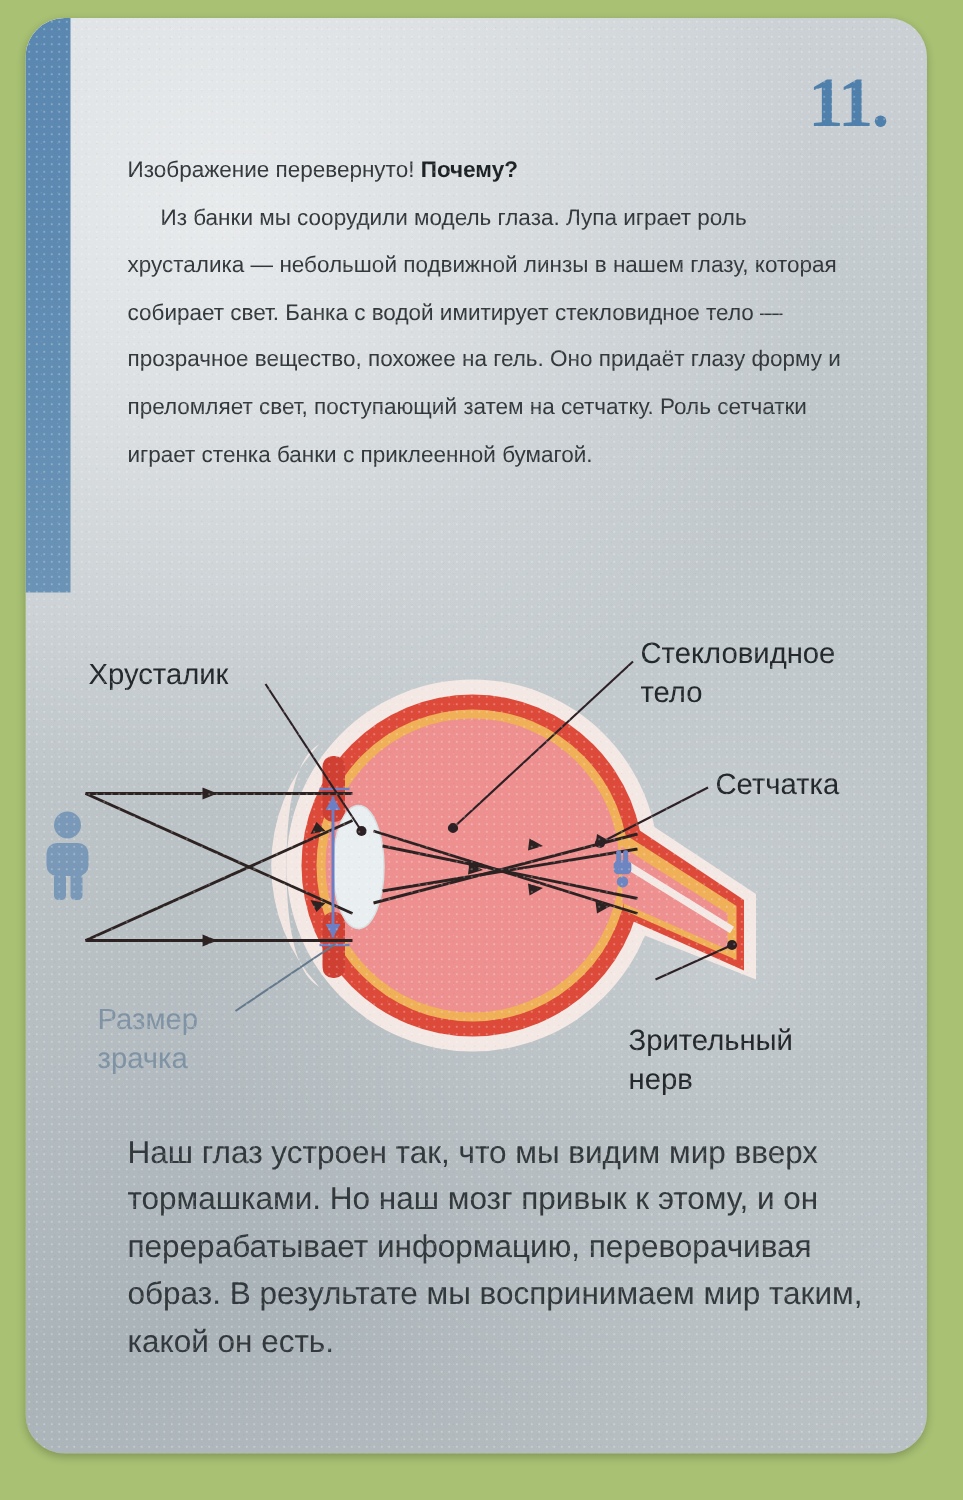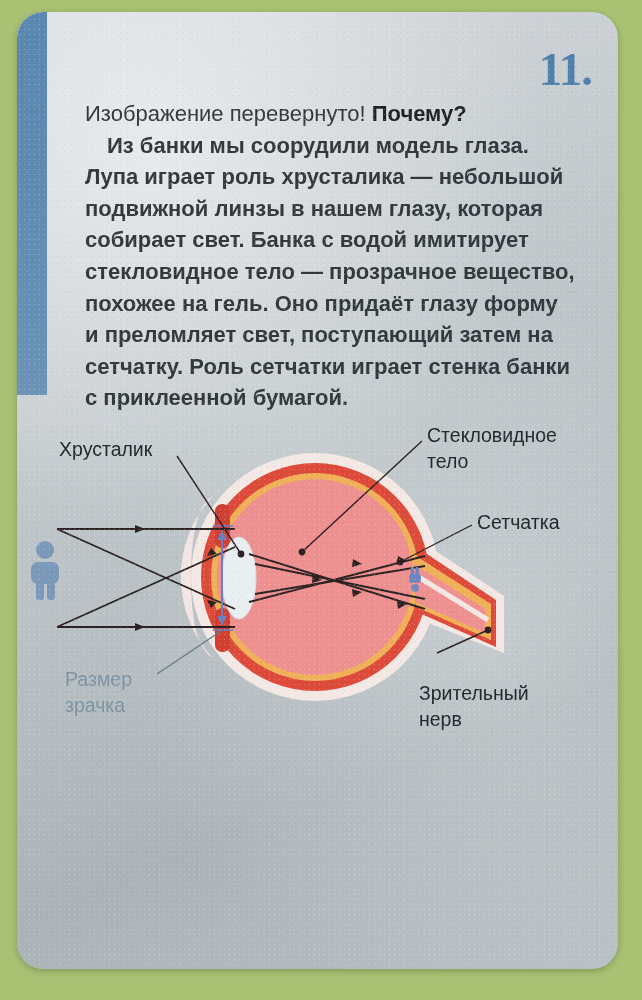--- a/index.html
+++ b/index.html
@@ -55,29 +55,29 @@
     color:#4f7fab;
     line-height:1;
     text-align:center;
   }
   
   .txt{
     position:absolute;
     left:68px;
     width:492px;
     color:#32383c;
-    font-size:22px;
+    font-size:15px;
     line-height:31.6px;
     text-rendering:optimizeLegibility;
   }
   .txt-top{top:86px;}
   .txt-bottom{top:741px;font-size:21px;line-height:31.4px;}
   .txt p{margin:0;}
   .q-bold{font-weight:700;color:#1d2225;}
-  .indent{text-indent:22px;font-weight:bold;}
+  .indent{text-indent:22px;}
 
   
   .diagram{
     position:absolute;
     left:0;top:392px;
     width:500px;height:350px;
   }
   .diagram svg{display:block;width:601px;height:350px;}
   .dlabel{
     font-family:"Liberation Sans","DejaVu Sans",sans-serif;
@@ -219,15 +219,18 @@
       <text class="dlabel" x="460" y="125">Сетчатка</text>
 
       <text class="dlabel-blue" x="48" y="282">Размер</text>
       <text class="dlabel-blue" x="48" y="308">зрачка</text>
 
       <text class="dlabel" x="402" y="296">Зрительный</text>
       <text class="dlabel" x="402" y="322">нерв</text>
     </svg>
   </div>
 
+  <div class="txt txt-bottom">
+    <p>Наш глаз устроен так, что мы видим мир вверх тормашками. Но наш мозг привык к этому, и он перерабатывает информацию, переворачивая образ. В результате мы воспринимаем мир таким, какой он есть.</p>
+  </div>
 
   <div class="grain"></div>
 </div>
 
 </body></html>

